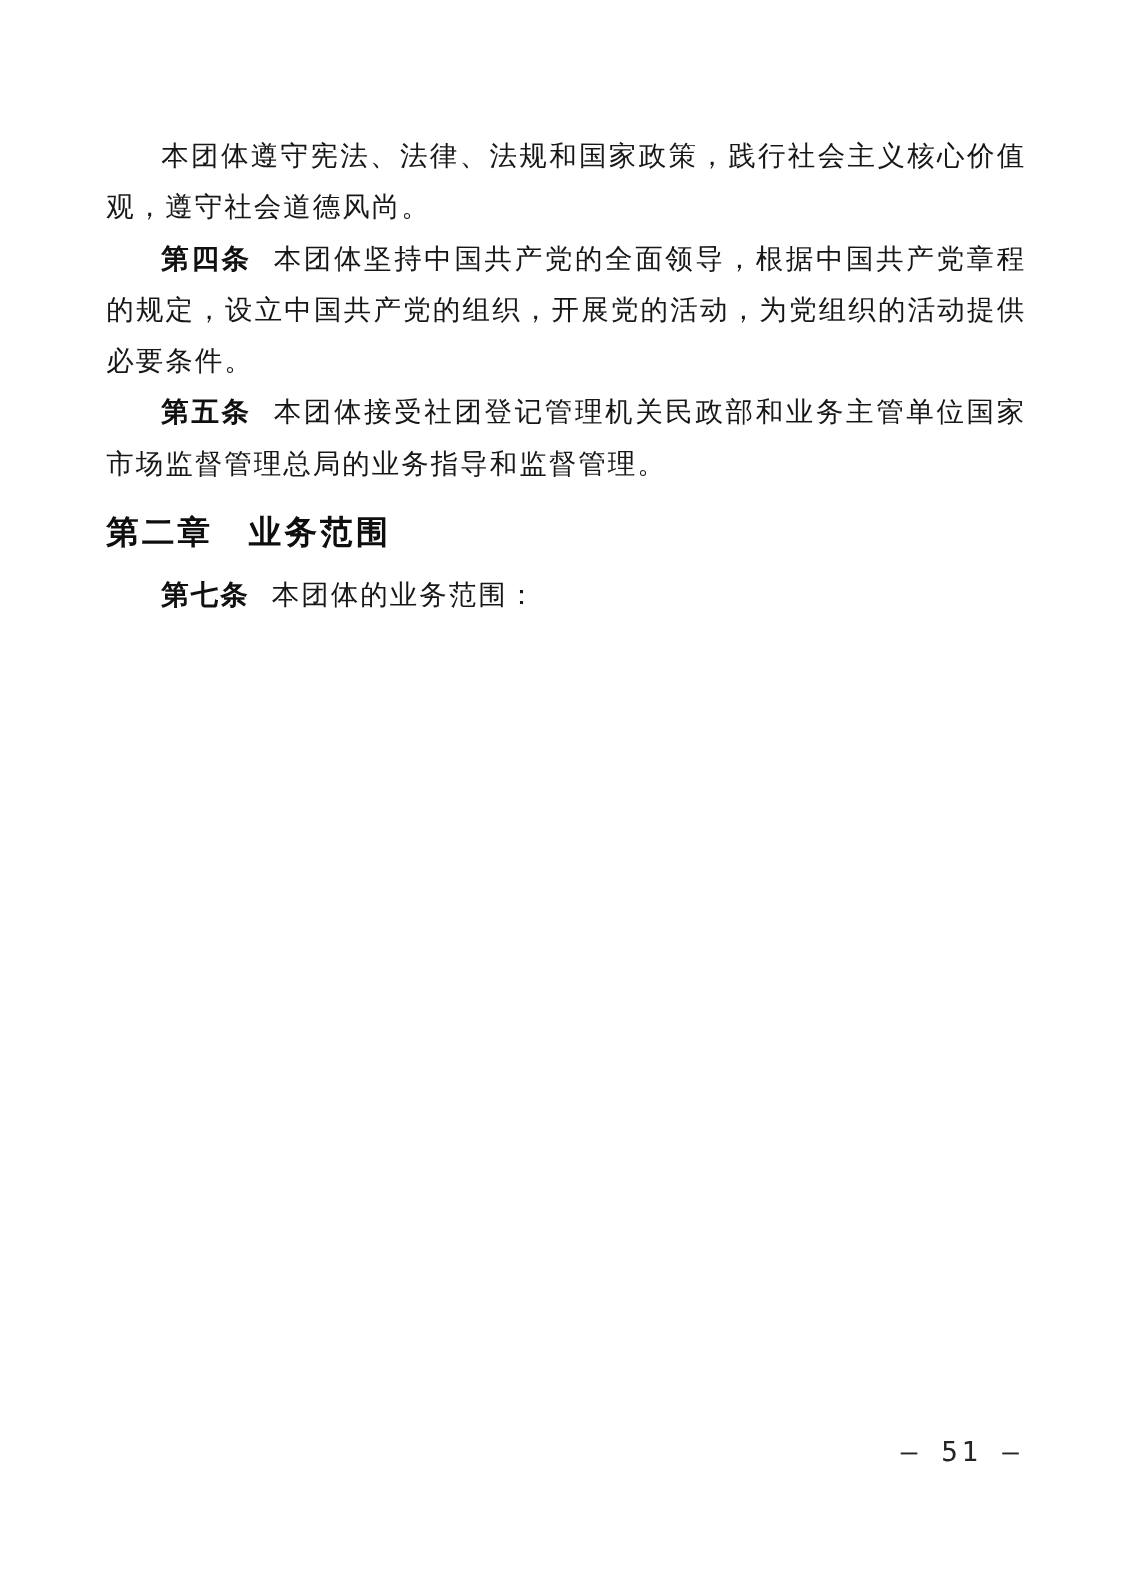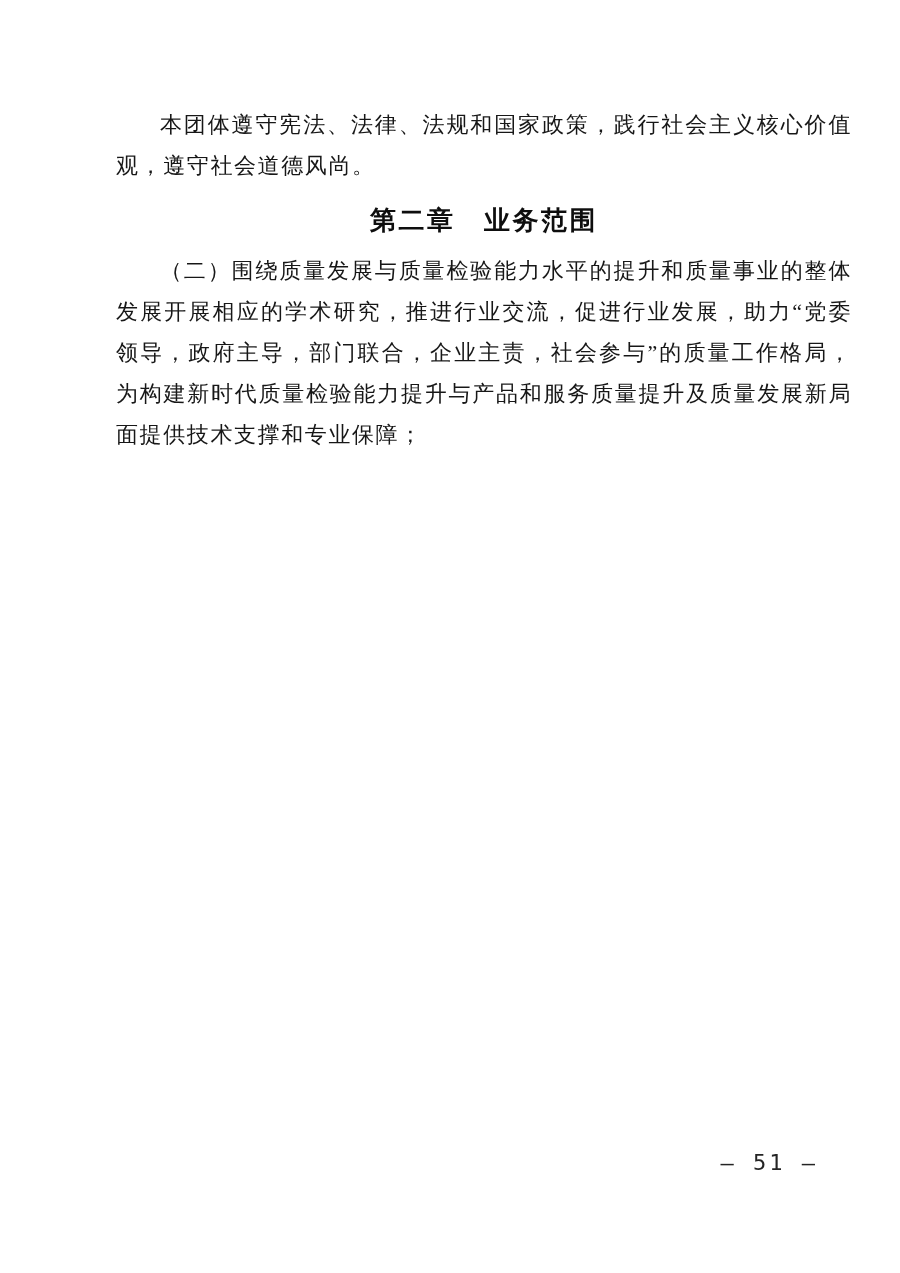--- a/index.html
+++ b/index.html
@@ -11,21 +11,20 @@
     background: #ffffff;
     overflow: hidden;
     color: #161616;
     font-family: "Liberation Serif", serif;
   }
   .content {
     position: absolute;
     left: 85px;
     top: 104px;
     width: 736px;
-    margin-left: 31px;
   }
   .para {
     font-size: 22px;
     line-height: 41px;
     letter-spacing: 1.6px;
     text-align: justify;
     text-indent: 2em;
     color: #171717;
   }
   .lead {
@@ -33,21 +32,20 @@
     font-weight: bold;
     color: #101010;
     margin-right: 0.8em;
   }
   .chapter {
     font-family: "Liberation Sans", sans-serif;
     font-weight: bold;
     font-size: 26px;
     line-height: 46px;
     letter-spacing: 2.5px;
-    text-align: center;
     margin: 11px 0 7px 0;
     color: #0e0e0e;
   }
   .page-number {
     position: absolute;
     top: 1150px;
     right: 82px;
     font-size: 22px;
     letter-spacing: 3px;
     font-family: "DejaVu Sans Mono", monospace;
@@ -56,27 +54,29 @@
   }
 </style>
 </head>
 <body>
 
 <div class="page">
   <main class="content">
 
     <p class="para"><span>本团体遵守宪法、法律、法规和国家政策，践行社会主义核心价值观，遵守社会道德风尚。</span></p>
 
+    <p class="para"><span class="lead">第四条</span><span>本团体坚持中国共产党的全面领导，根据中国共产党章程的规定，设立中国共产党的组织，开展党的活动，为党组织的活动提供必要条件。</span></p>
 
+    <p class="para"><span class="lead">第五条</span><span>本团体接受社团登记管理机关民政部和业务主管单位国家市场监督管理总局的业务指导和监督管理。</span></p>
 
 
     <h2 class="chapter">第二章　业务范围</h2>
 
+    <p class="para"><span class="lead">第七条</span><span>本团体的业务范围：</span></p>
 
 
-    <p class="para"><span>（二）围绕质量发展与质量检验能力水平的提升和质量事业的整体发展开展相应的学术研究，推进行业交流，促进行业发展，助力“党委领导，政府主导，部门联合，企业主责，社会参与”的质量工作格局，为构建新时代质量检验能力提升与产品和服务质量提升及质量发展新局面提供技术支撑和专业保障；</span></p>
 
 
 
   </main>
 
   <div class="page-number">– 51 –</div>
 </div>
 
 </body></html>

